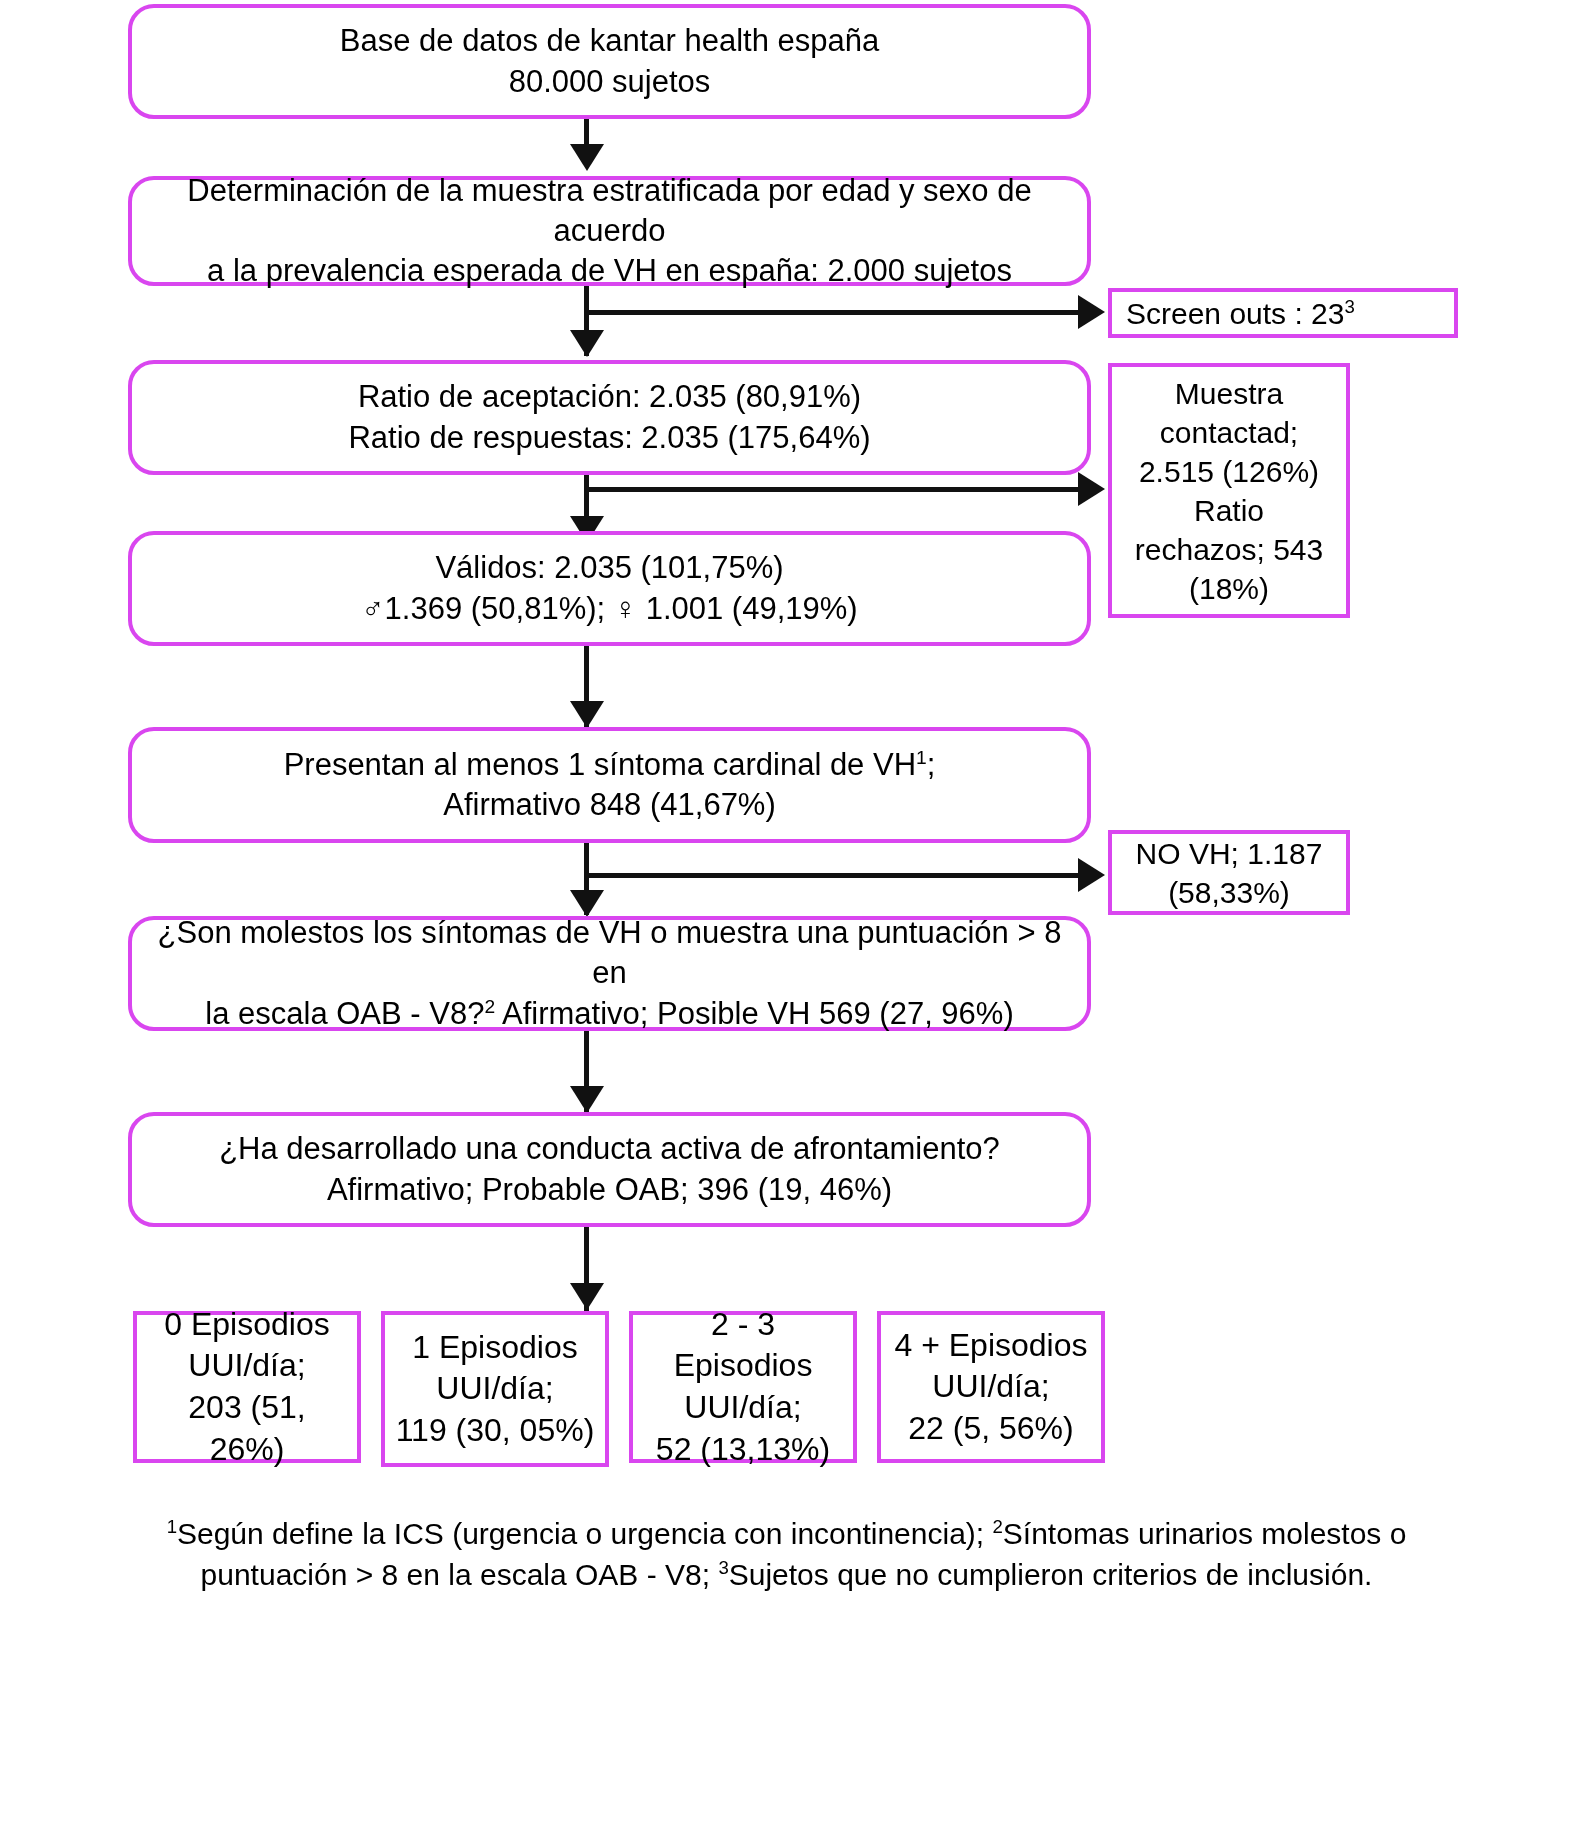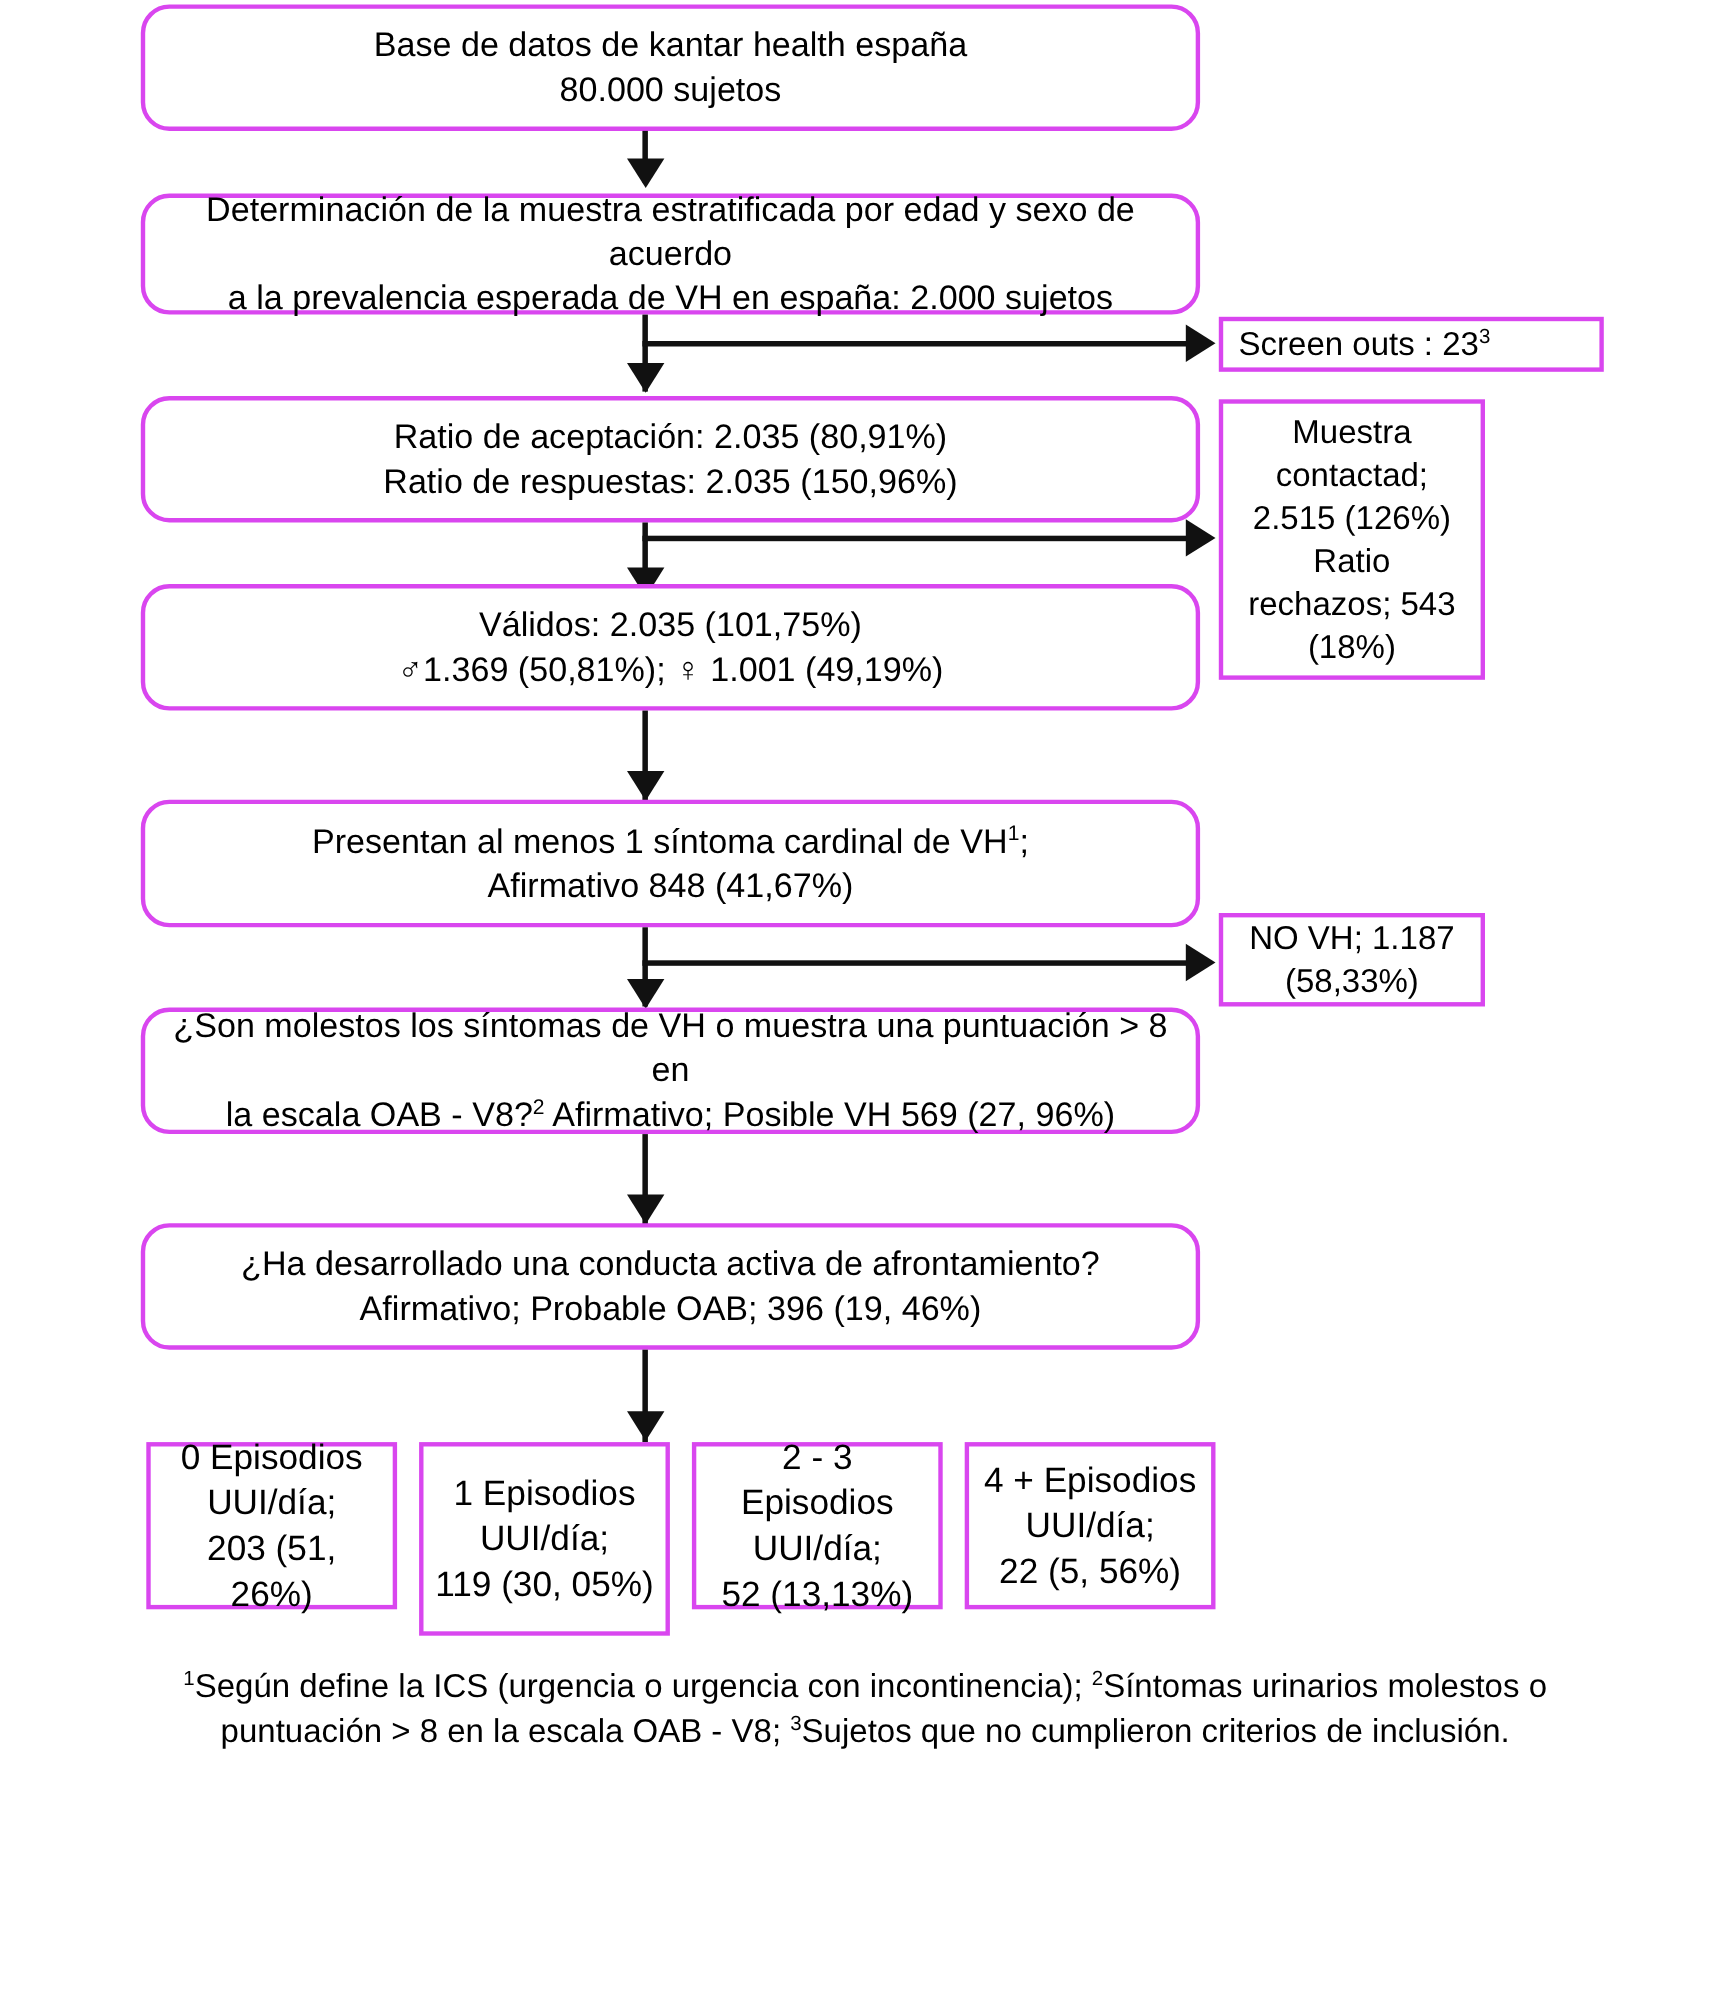--- a/index.html
+++ b/index.html
@@ -123,21 +123,21 @@
 
   <div class="node square fs-side" style="left:1108px; top:288px; width:350px; height:50px;">
     <span class="txt" style="text-align:left; padding-left:14px;">
       <span>Screen outs : 23</span><sup>3</sup>
     </span>
   </div>
 
   <div class="node rounded fs-main" style="left:128px; top:360px; width:963px; height:115px;">
     <span class="txt">
       <span>Ratio de aceptación: 2.035 (80,91%)</span><br>
-      <span>Ratio de respuestas: 2.035 (150,96%)</span>
+      <span>Ratio de respuestas: 2.035 (175,64%)</span>
     </span>
   </div>
 
   <div class="vline" style="left:584px; top:475px; height:68px;"></div>
   <div class="arrow-down" style="left:570px; top:516px;"></div>
   <div class="hline" style="left:584px; top:487px; width:500px;"></div>
   <div class="arrow-right" style="left:1078px; top:472px;"></div>
 
   <div class="node square fs-side" style="left:1108px; top:363px; width:242px; height:255px;">
     <span class="txt">
@@ -200,21 +200,21 @@
   <div class="arrow-down" style="left:570px; top:1283px;"></div>
 
   <div class="node square fs-bottom" style="left:133px; top:1311px; width:228px; height:152px;">
     <span class="txt">
       <span>0 Episodios</span><br>
       <span>UUI/día;</span><br>
       <span>203 (51, 26%)</span>
     </span>
   </div>
 
-  <div class="node square fs-bottom" style="left:381px; top:1311px; width:228px; height:176px;align-items:center;">
+  <div class="node square fs-bottom" style="left:381px; top:1311px; width:228px; height:156px;align-items:center;">
     <span class="txt">
       <span>1 Episodios</span><br>
       <span>UUI/día;</span><br>
       <span>119 (30, 05%)</span>
     </span>
   </div>
 
   <div class="node square fs-bottom" style="left:629px; top:1311px; width:228px; height:152px;">
     <span class="txt">
       <span>2 - 3  Episodios</span><br>

